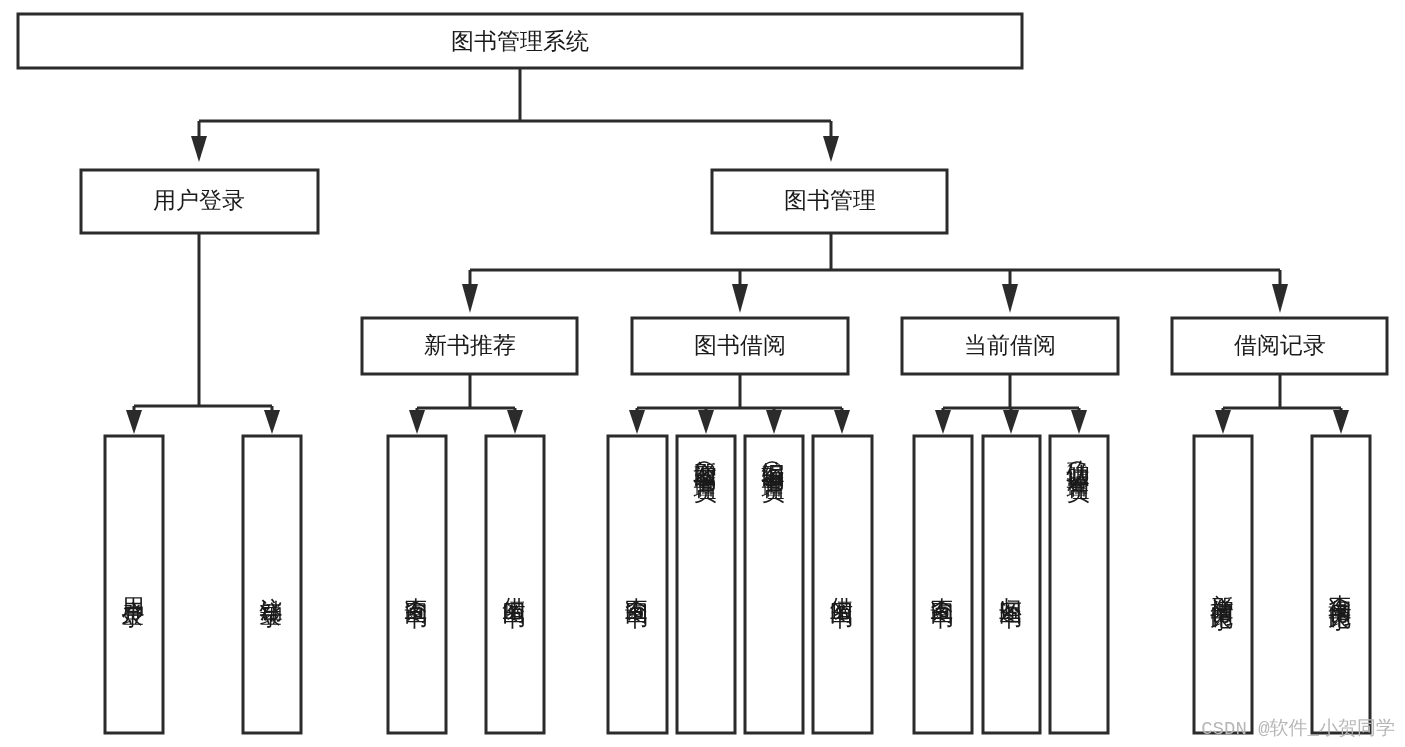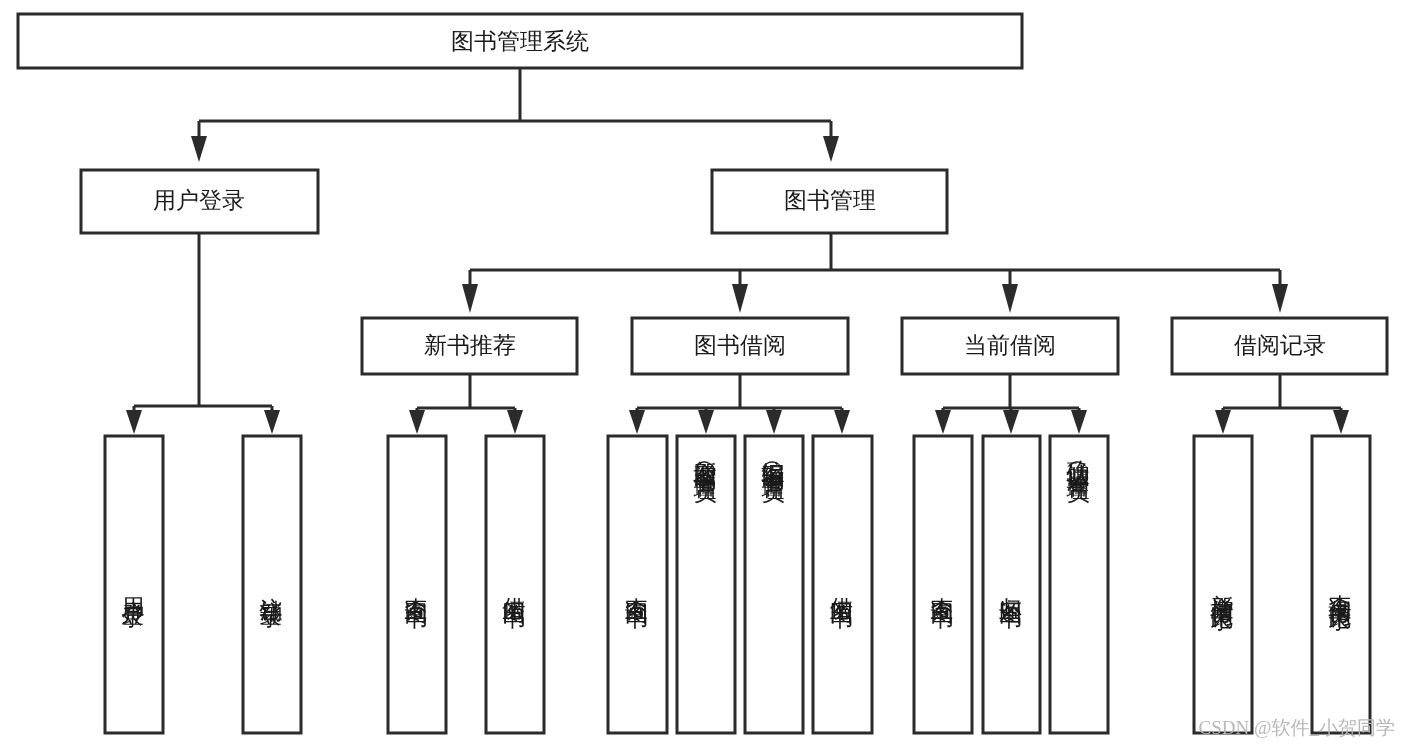--- a/index.html
+++ b/index.html
@@ -52,21 +52,21 @@
   .label-v {
     font-size: 23px;
     writing-mode: vertical-rl;
     text-orientation: upright;
     letter-spacing: 3px;
   }
   .watermark {
     position: absolute;
     right: 10px;
     bottom: 6px;
-    font-family: Liberation Serif, serif;
+    font-family: Liberation Mono, monospace;
     font-size: 19px;
     color: #b7b7b7;
     white-space: nowrap;
     pointer-events: none;
     margin-top: 43px;
   }
 </style>
 </head>
 <body>
 

